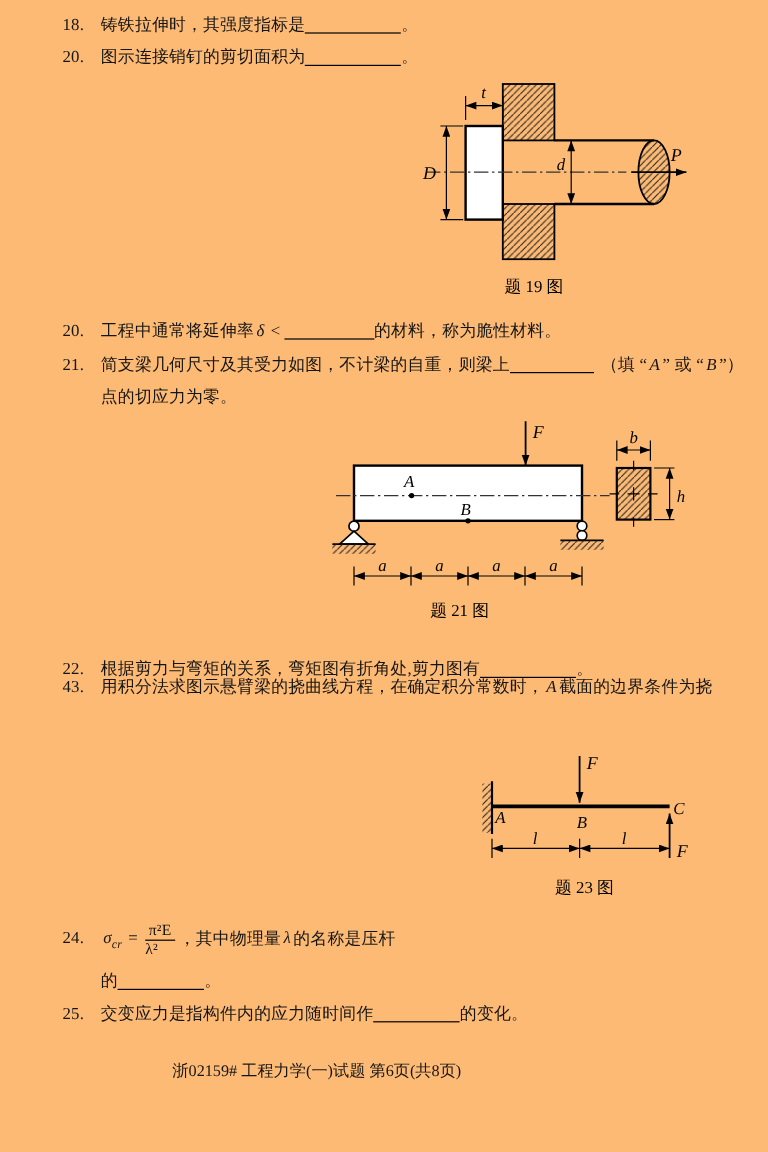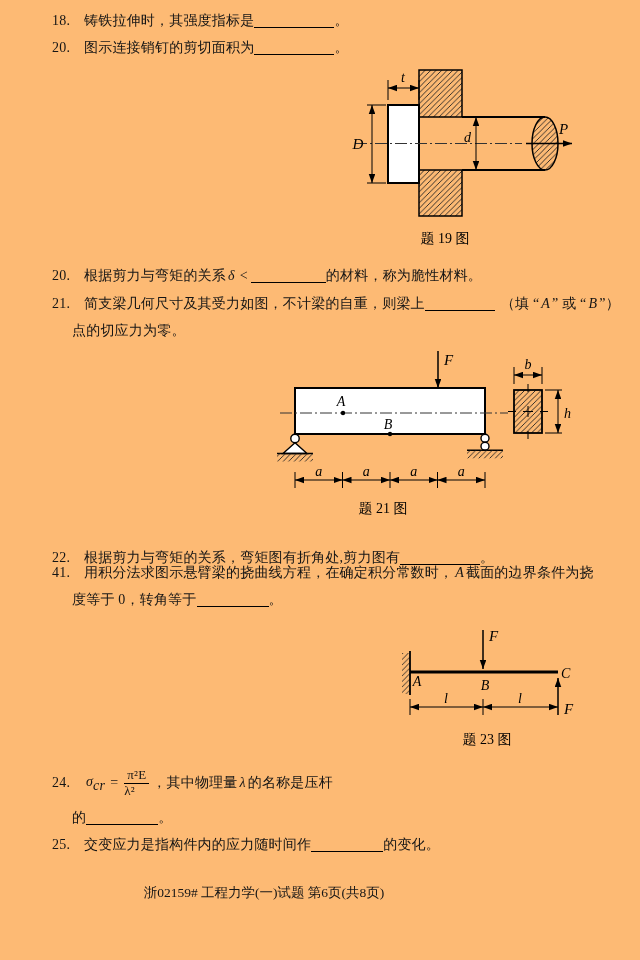--- a/index.html
+++ b/index.html
@@ -1,29 +1,29 @@
 <!DOCTYPE html>
 <html><head>
 <meta charset="utf-8">
 <style>
   html,body{margin:0;padding:0}
   body{width:640px;height:960px;background:#fff;position:relative;overflow:hidden;
        font-family:"Liberation Serif","DejaVu Serif",serif;color:#151515}
   .page{position:absolute;inset:0;background:#fdba74}
   .q{position:absolute;left:52px;font-size:14px;letter-spacing:0.2px;white-space:nowrap}
-  .q.cont{left:72px}
+  .q.cont{left:84px}
   .qnum{display:inline-block;width:32px}
   .blank{display:inline-block;border-bottom:1.2px solid #000;height:14px;vertical-align:-3px}
   .var{font-style:italic;font-family:"Liberation Serif",serif;padding:0 2px}
   .op{padding:0 3px}
   .parenpart{margin-left:6px}
   .frac{display:inline-flex;flex-direction:column;align-items:flex-start;vertical-align:middle;
         font-size:13px;line-height:1.15;margin:0 3px}
   .frac .fnum{border-bottom:1px solid #000;padding:0 3px}
-  sub.sm{font-size:14px;font-style:italic}
+  sub.sm{font-size:10px;font-style:italic}
   .diagram{position:absolute}
   .lbl{font-family:"Liberation Serif",serif;font-style:italic;font-size:15px;fill:#000}
   .lbl2{font-family:"Liberation Serif",serif;font-style:italic;font-size:14px;fill:#000}
   .cap{font-family:"Liberation Serif","DejaVu Serif",serif;font-size:14px;fill:#000}
   .footer{position:absolute;top:884px;left:0;width:528px;text-align:center;font-size:13.5px}
   svg line,svg path,svg rect,svg ellipse,svg circle{shape-rendering:geometricPrecision}
 </style>
 </head>
 <body>
 
@@ -68,21 +68,21 @@
     <line x1="46" y1="121" x2="27" y2="121" stroke="#000" stroke-width="1"></line>
     <line x1="32" y1="43" x2="32" y2="121" stroke="#000" stroke-width="1" marker-start="url(#as19)" marker-end="url(#ae19)"></line>
     <text x="18" y="87" text-anchor="middle" class="lbl">D</text>
 
     <line x1="136" y1="55" x2="136" y2="108" stroke="#000" stroke-width="1" marker-start="url(#as19)" marker-end="url(#ae19)"></line>
     <text x="131" y="80" text-anchor="end" class="lbl2">d</text>
     <text x="105" y="181" text-anchor="middle" class="cap">题 19 图</text>
   </svg>
 
   <div class="q" style="top:267px">
-    <span class="qnum">20.</span><span>根据剪力与弯矩的关系</span><span class="var">δ</span><span class="op">&lt;</span><span class="blank" style="width:75px"></span><span>的材料，称为脆性材料。</span>
+    <span class="qnum">20.</span><span>工程中通常将延伸率</span><span class="var">δ</span><span class="op">&lt;</span><span class="blank" style="width:75px"></span><span>的材料，称为脆性材料。</span>
   </div>
 
   <div class="q" style="top:295px">
     <span class="qnum">21.</span><span>简支梁几何尺寸及其受力如图，不计梁的自重，则梁上</span><span class="blank" style="width:70px"></span><span class="parenpart">（填 “</span><span class="var">A</span><span>” 或 “</span><span class="var">B</span><span>”）</span>
   </div>
   <div class="q cont" style="top:322px">
     <span>点的切应力为零。</span>
   </div>
 
   <svg class="diagram" style="left:270px;top:348px" width="335" height="172" viewBox="0 0 335 172">
@@ -154,24 +154,21 @@
     <line x1="288" y1="42" x2="288" y2="85" stroke="#000" stroke-width="1" marker-start="url(#as21)" marker-end="url(#ae21)"></line>
     <text x="294" y="70" class="lbl2">h</text>
     <text x="113" y="165" text-anchor="middle" class="cap">题 21 图</text>
   </svg>
 
   <div class="q" style="top:549px">
     <span class="qnum">22.</span><span>根据剪力与弯矩的关系，弯矩图有折角处,剪力图有</span><span class="blank" style="width:80px"></span><span>。</span>
   </div>
 
   <div class="q" style="top:564px">
-    <span class="qnum">41.</span><span>用积分法求图示悬臂梁的挠曲线方程，在确定积分常数时，</span><span class="var">A</span><span>截面的边界条件为挠</span>
-  </div>
-  <div class="q cont" style="top:591px">
-    <span>度等于 0，转角等于</span><span class="blank" style="width:72px"></span><span>。</span>
+    <span class="qnum">43.</span><span>用积分法求图示悬臂梁的挠曲线方程，在确定积分常数时，</span><span class="var">A</span><span>截面的边界条件为挠</span>
   </div>
 
   <svg class="diagram" style="left:390px;top:622px" width="210" height="130" viewBox="0 0 210 130">
     <defs>
       <pattern id="h23" patternUnits="userSpaceOnUse" width="5.5" height="5.5">
         <path d="M-1,6.5 L6.5,-1" stroke="#222" stroke-width="0.9"></path>
       </pattern>
       <marker id="ae23" markerUnits="userSpaceOnUse" markerWidth="10" markerHeight="7" refX="9" refY="3.25" orient="auto">
         <path d="M0,0 L9,3.25 L0,6.5 z" fill="#000"></path>
       </marker>

